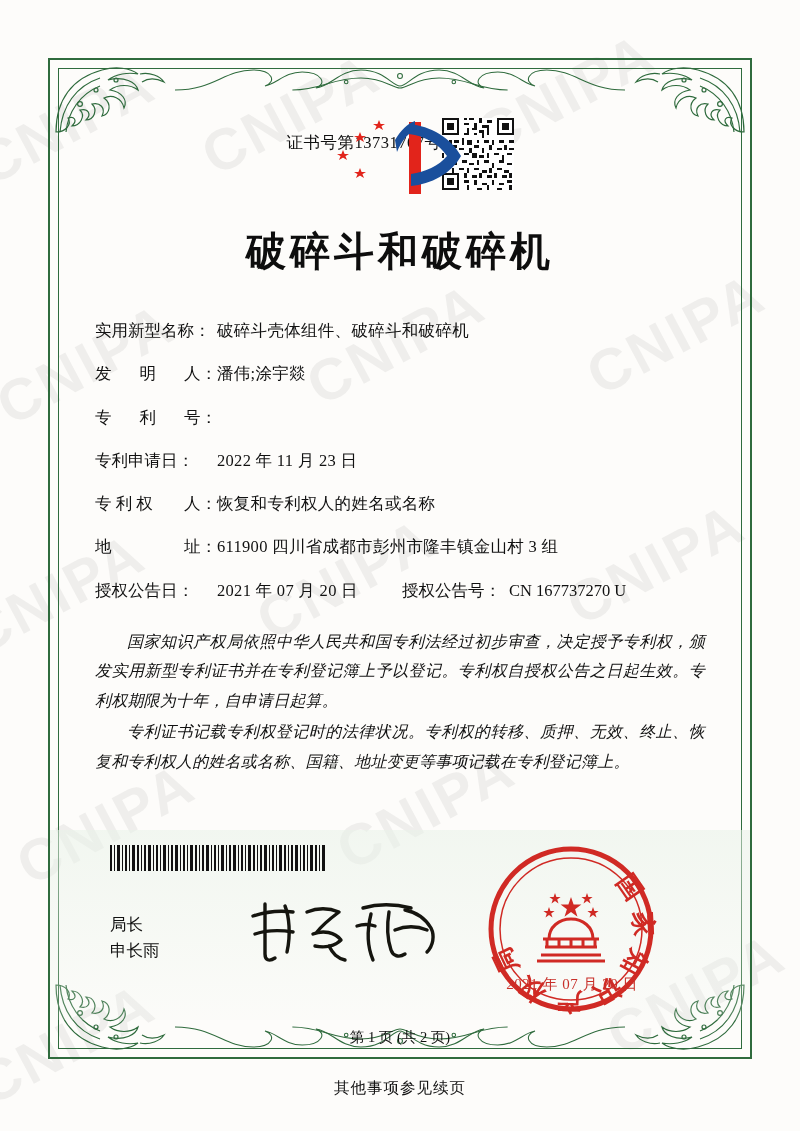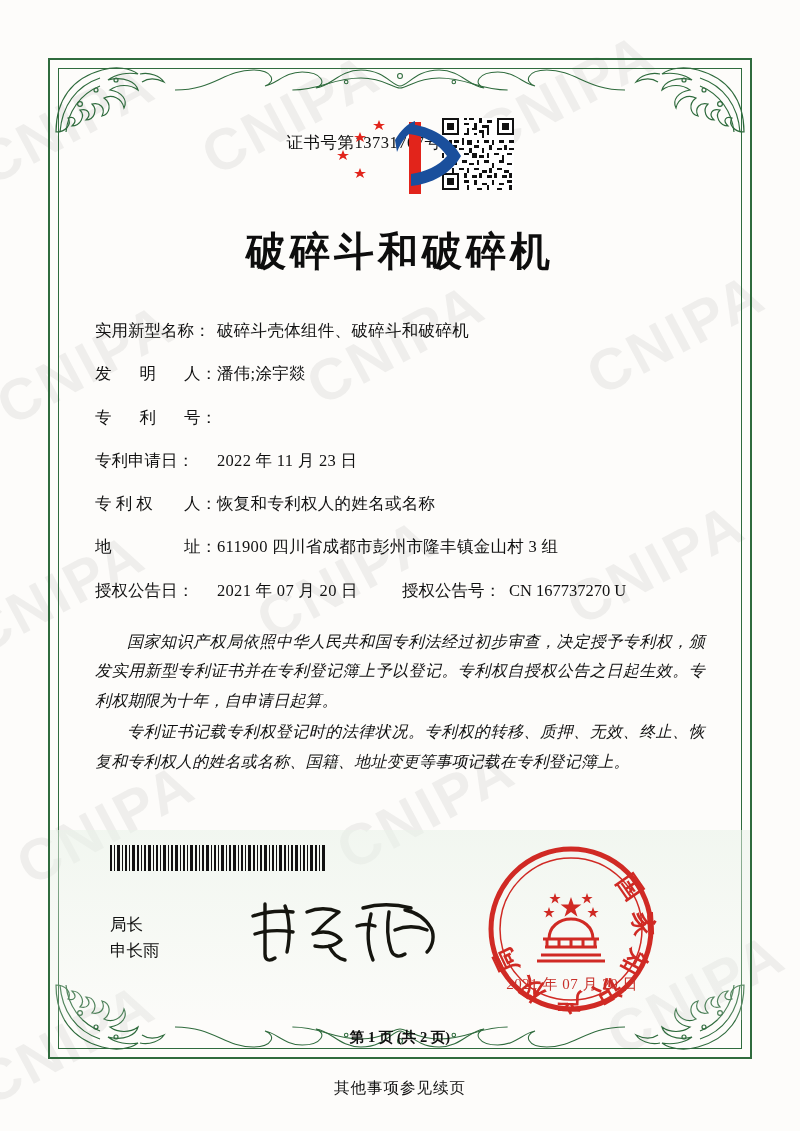--- a/index.html
+++ b/index.html
@@ -235,21 +235,20 @@
   }
 
   .page-no {
     position: absolute;
     left: 0;
     right: 0;
     top: 1028px;
     text-align: center;
     font-size: 14.5px;
     z-index: 3;
-    font-weight: bold;
   }
   .footnote {
     position: absolute;
     left: 0;
     right: 0;
     top: 1078px;
     text-align: center;
     font-size: 15.5px;
     letter-spacing: 1px;
     z-index: 3;

